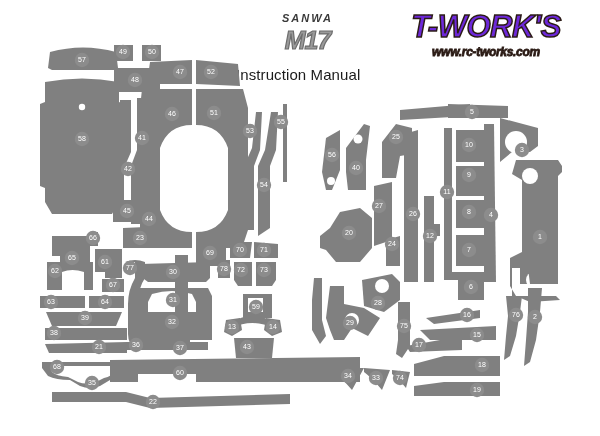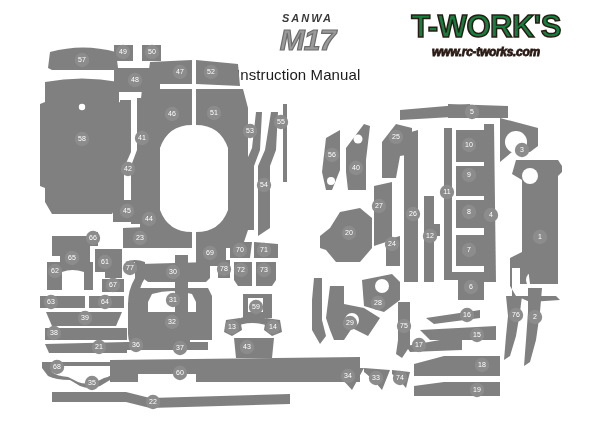--- a/index.html
+++ b/index.html
@@ -6,28 +6,28 @@
   body{width:600px;height:436px;overflow:hidden;position:relative;
        font-family:"Liberation Sans", sans-serif;}
   #sheet{position:absolute;left:0;top:0;width:600px;height:436px;background:#ffffff;}
 
   
   .hdr{position:absolute;left:0;top:0;width:600px;height:92px;}
   .sanwa-block{position:absolute;left:240px;top:13px;width:135px;height:48px;text-align:center;}
   .sanwa-word{font-size:11px;font-weight:bold;font-style:italic;letter-spacing:2px;
               color:#3a3a3a;line-height:11px;
               text-shadow:0 1px 0 #ffffff;}
-  .m17{font-size:30px;font-weight:bold;font-style:italic;letter-spacing:-1px;
+  .m17{font-size:25px;font-weight:bold;font-style:italic;letter-spacing:-1px;
        color:#9a9a9a;line-height:30px;margin-top:1px;
        -webkit-text-stroke:1.2px #6d6d6d;}
   .instr{position:absolute;left:236px;top:66px;font-size:15px;color:#1b1b1b;
          letter-spacing:0.1px;}
   .tw-block{position:absolute;left:388px;top:10px;width:196px;height:62px;text-align:center;}
-  .tw-main{font-size:31px;font-weight:bold;letter-spacing:-0.5px;
-           color:#15803d;line-height:34px;
+  .tw-main{font-size:31px;font-weight:bold;font-style:italic;letter-spacing:-0.5px;
+           color:#6d28d9;line-height:34px;
            -webkit-text-stroke:1.5px #2a1a14;}
   .tw-sub{font-size:12px;font-weight:bold;font-style:italic;letter-spacing:-0.3px;
           color:#2a1a14;line-height:15px;margin-top:1px;
           -webkit-text-stroke:0.8px #2a1a14;}
 
   
   #parts{position:absolute;left:0;top:0;width:600px;height:436px;}
   #parts svg{display:block;}
   .pt{fill:#808080;}
   .lbl{fill:#ffffff;font-family:"Liberation Sans",sans-serif;font-size:7px;

